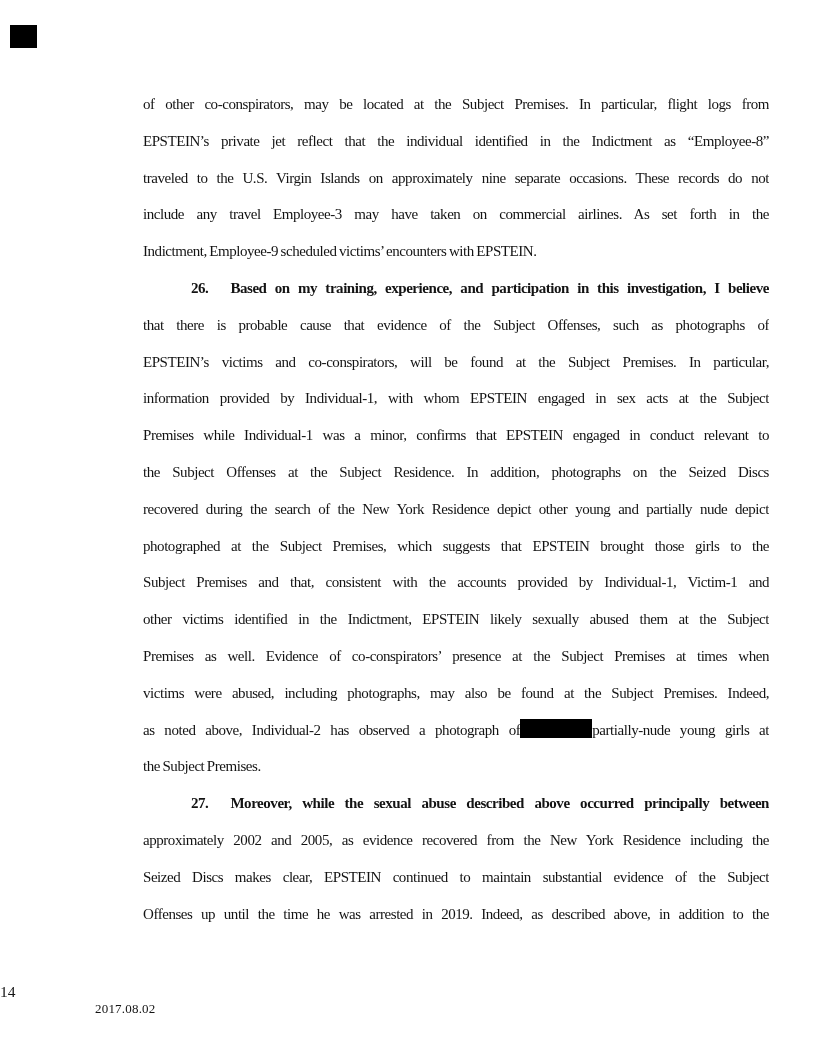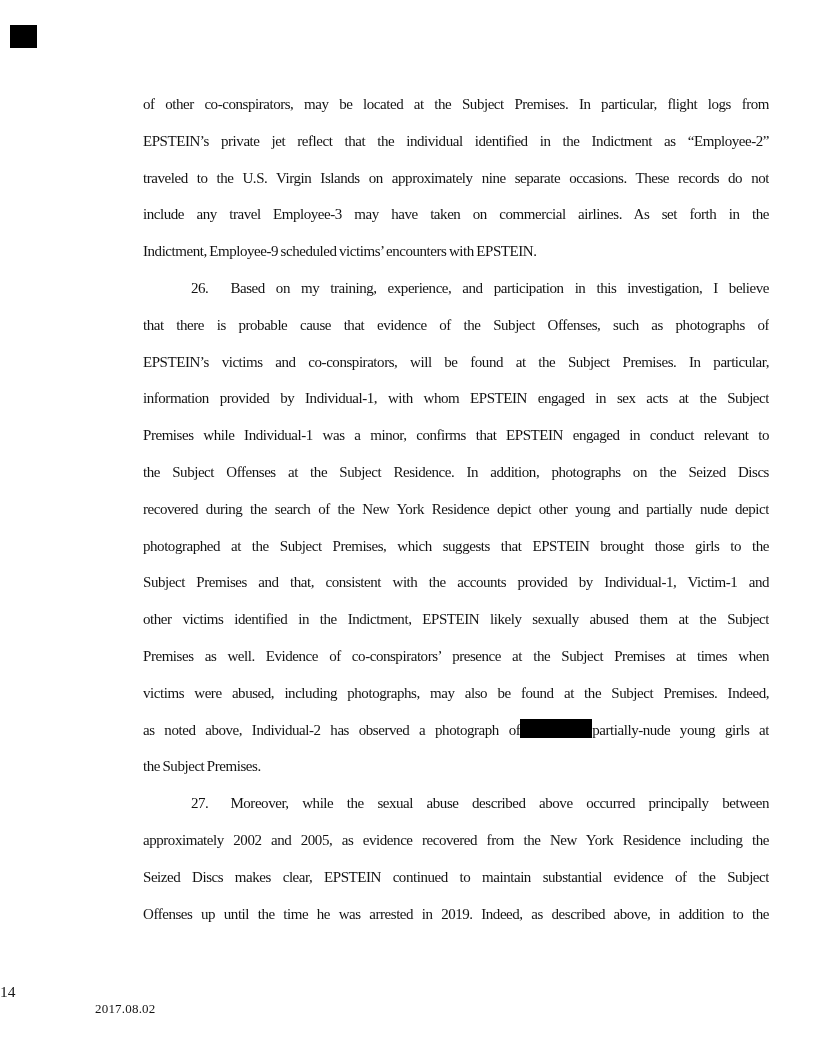--- a/index.html
+++ b/index.html
@@ -39,20 +39,21 @@
     text-justify: inter-word;
     overflow: hidden;
     white-space: normal;
   }
   .line.lastline {
     text-align-last: left;
   }
   .line.numbered {
     padding-left: 48px;
     width: 578px;
+    font-weight: bold;
   }
   .tab-space {
     display: inline-block;
     width: 22px;
   }
   .redaction-bar {
     display: inline-block;
     width: 72px;
     height: 19px;
     background: #000000;
@@ -78,21 +79,21 @@
 </head>
 <body>
 
 <div class="page">
 
   <div class="corner-mark"></div>
 
   <div class="textblock">
 
     <div class="line">of other co-conspirators, may be located at the Subject Premises. In particular, flight logs from</div>
-    <div class="line">EPSTEIN’s private jet reflect that the individual identified in the Indictment as “Employee-2”</div>
+    <div class="line">EPSTEIN’s private jet reflect that the individual identified in the Indictment as “Employee-8”</div>
     <div class="line">traveled to the U.S. Virgin Islands on approximately nine separate occasions. These records do not</div>
     <div class="line">include any travel Employee-3 may have taken on commercial airlines. As set forth in the</div>
     <div class="line lastline">Indictment, Employee-9 scheduled victims’ encounters with EPSTEIN.</div>
 
     <div class="line numbered"><span>26.</span><span class="tab-space"></span><span>Based on my training, experience, and participation in this investigation, I believe</span></div>
     <div class="line">that there is probable cause that evidence of the Subject Offenses, such as photographs of</div>
     <div class="line">EPSTEIN’s victims and co-conspirators, will be found at the Subject Premises.  In particular,</div>
     <div class="line">information provided by Individual-1, with whom EPSTEIN engaged in sex acts at the Subject</div>
     <div class="line">Premises while Individual-1 was a minor, confirms that EPSTEIN engaged in conduct relevant to</div>
     <div class="line">the Subject Offenses at the Subject Residence.  In addition, photographs on the Seized Discs</div>

